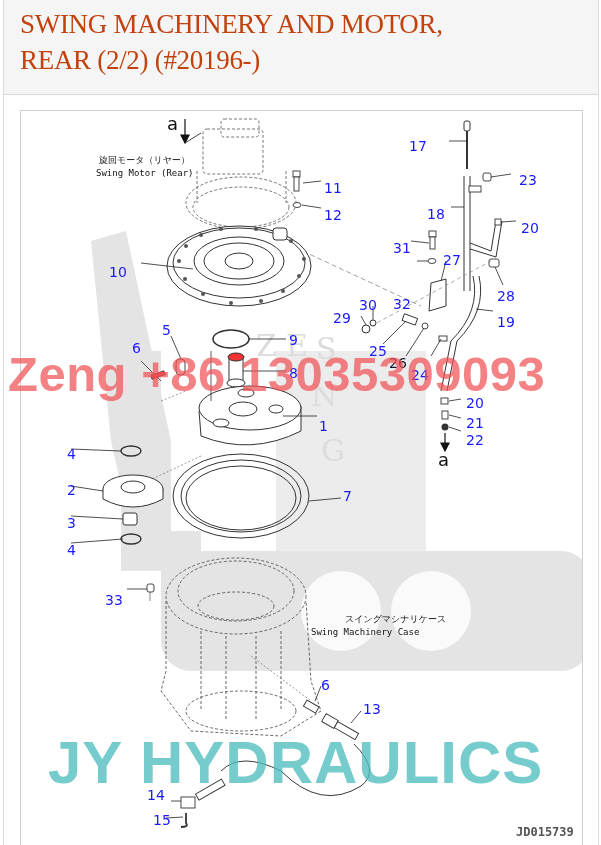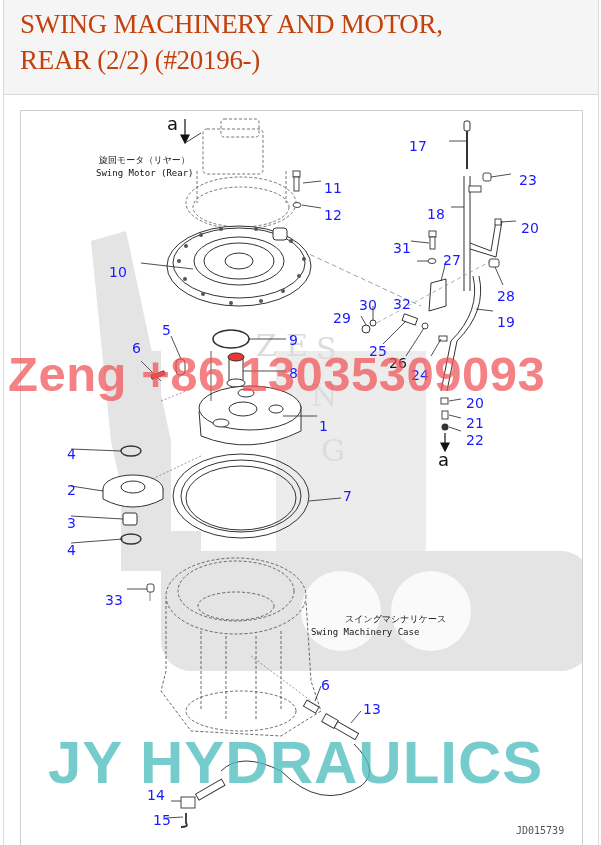--- a/index.html
+++ b/index.html
@@ -6,21 +6,21 @@
   body { width:601px; height:845px; position:relative; overflow:hidden; font-family:"DejaVu Sans", sans-serif; }
   .card { position:absolute; left:3px; top:0; width:594px; height:845px; border-left:1px solid #dcdcdc; border-right:1px solid #dcdcdc; background:#fff; }
   .card-header { position:absolute; left:0; top:0; width:594px; height:94px; background:#f5f5f5; border-bottom:1px solid #d8d8d8; }
   .card-title { position:absolute; left:16px; top:6px; margin:0; font-family:Liberation Serif, serif; font-weight:normal; font-size:27px; line-height:36px; color:#c2410c; letter-spacing:-0.3px; }
   .frame { position:absolute; left:20px; top:110px; width:561px; height:735px; border:1px solid #cfcfcf; border-bottom:none; background:#fff; overflow:hidden; }
   svg.drawing { position:absolute; left:0; top:0; }
   .callout { position:absolute; font-family:"DejaVu Sans", sans-serif; font-size:14px; color:#1a1aff; line-height:14px; }
   .callout.magenta { color:#0f172a; }
   .jp-label { position:absolute; font-family:"DejaVu Sans Mono", monospace; font-size:9px; color:#111; line-height:11px; white-space:pre; }
   .letter-a { position:absolute; font-family:"DejaVu Sans", sans-serif; font-size:18px; color:#111; }
-  .drawing-id { position:absolute; font-family:"DejaVu Sans Mono", monospace; font-size:10px; color:#555; }
+  .drawing-id { position:absolute; font-family:"DejaVu Sans Mono", monospace; font-size:12px; color:#555;font-weight:bold; }
   .wm-phone { position:absolute; left:8px; top:340px; font-family:"Liberation Sans", sans-serif; font-weight:bold; font-size:49px; color:rgba(240,80,85,0.72); white-space:nowrap; letter-spacing:0.5px; line-height:56px; pointer-events:none;margin-top:6px; }
   .wm-brand { position:absolute; left:48px; top:730px; font-family:"Liberation Sans", sans-serif; font-weight:bold; font-size:60px; color:rgba(80,190,190,0.78); white-space:nowrap; letter-spacing:1px; line-height:66px; pointer-events:none; }
 </style>
 </head>
 <body>
 
 <div class="card">
   <div class="card-header">
     <h1 class="card-title">
       <span>SWING MACHINERY AND MOTOR,</span><br>

